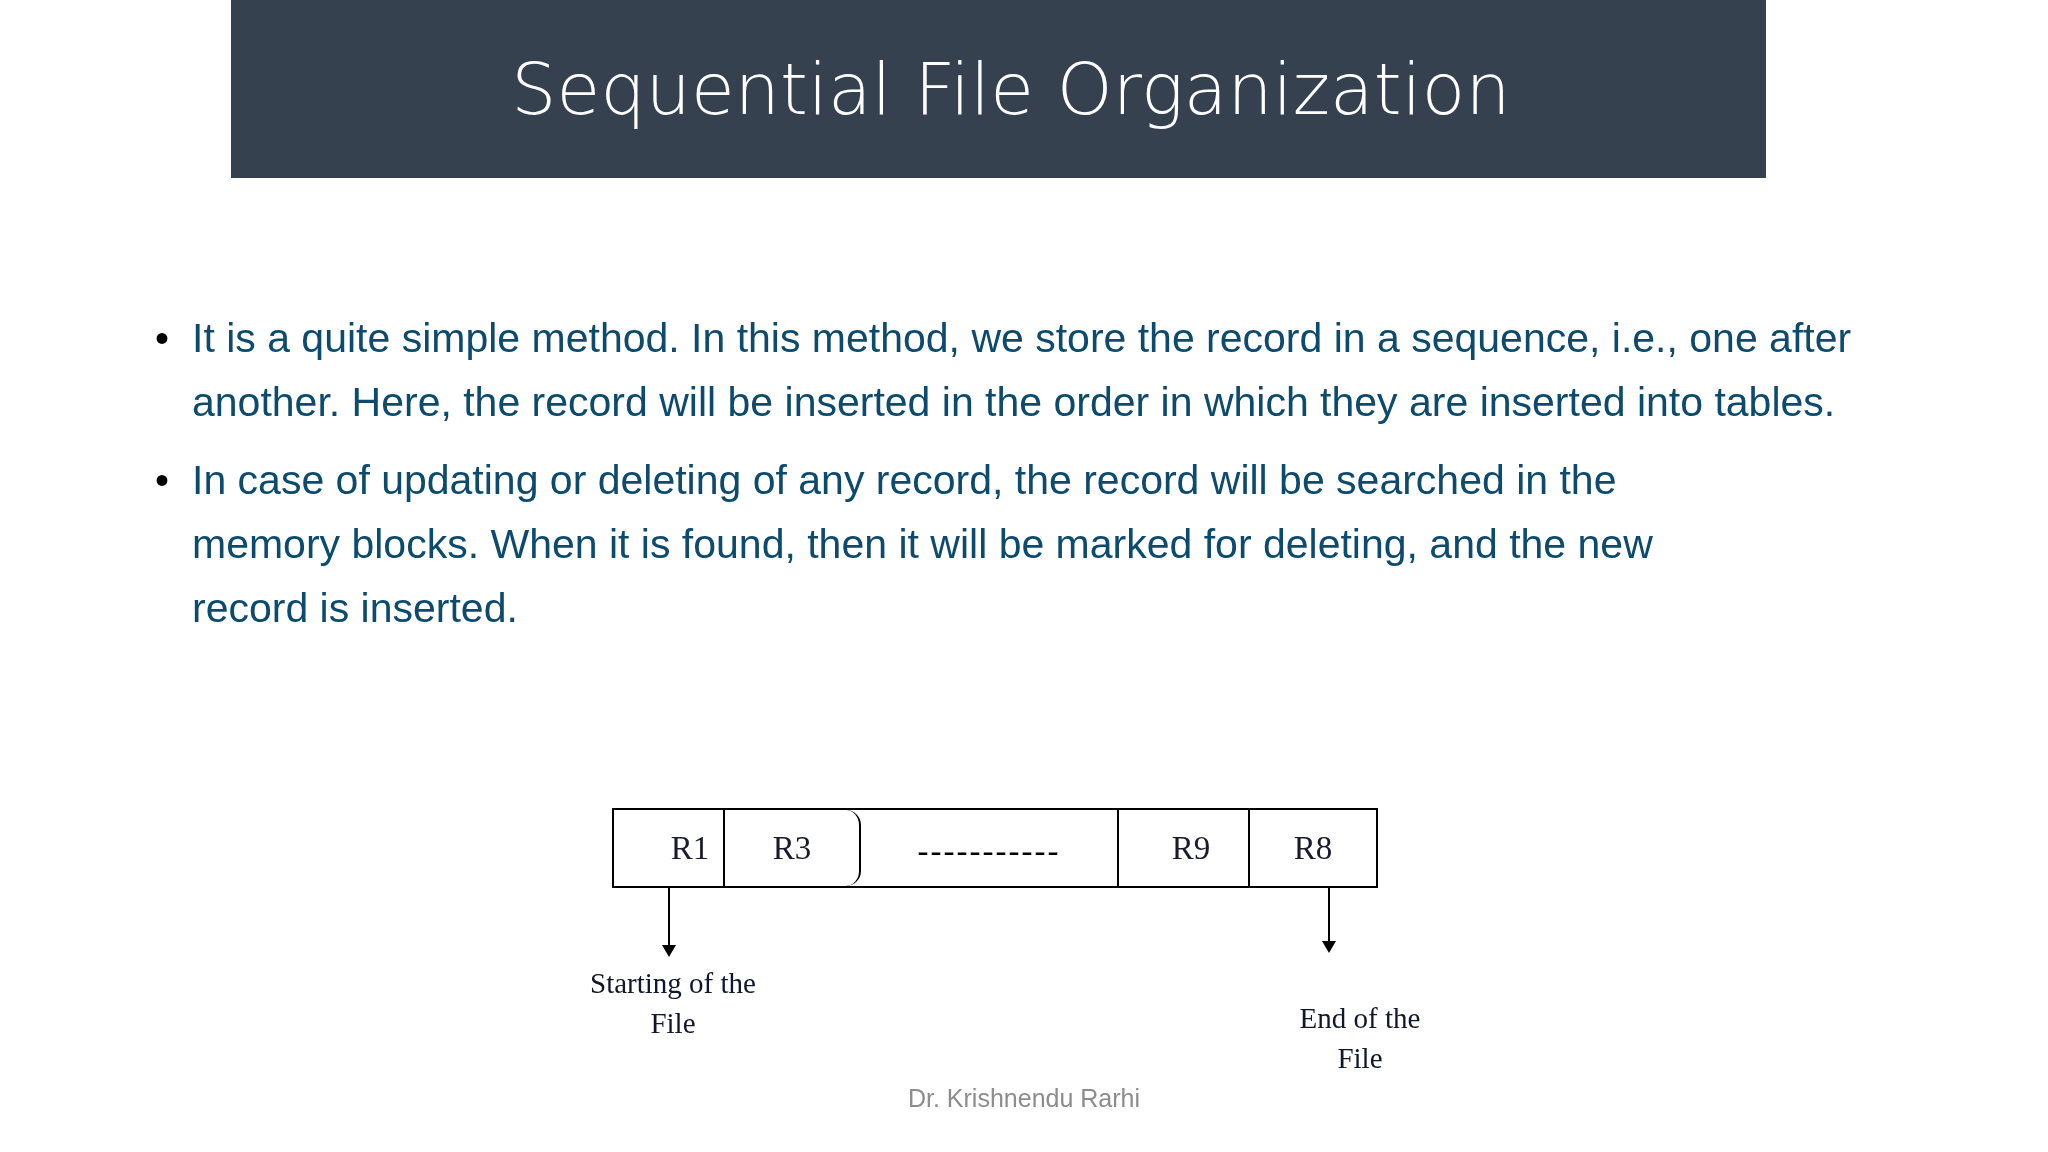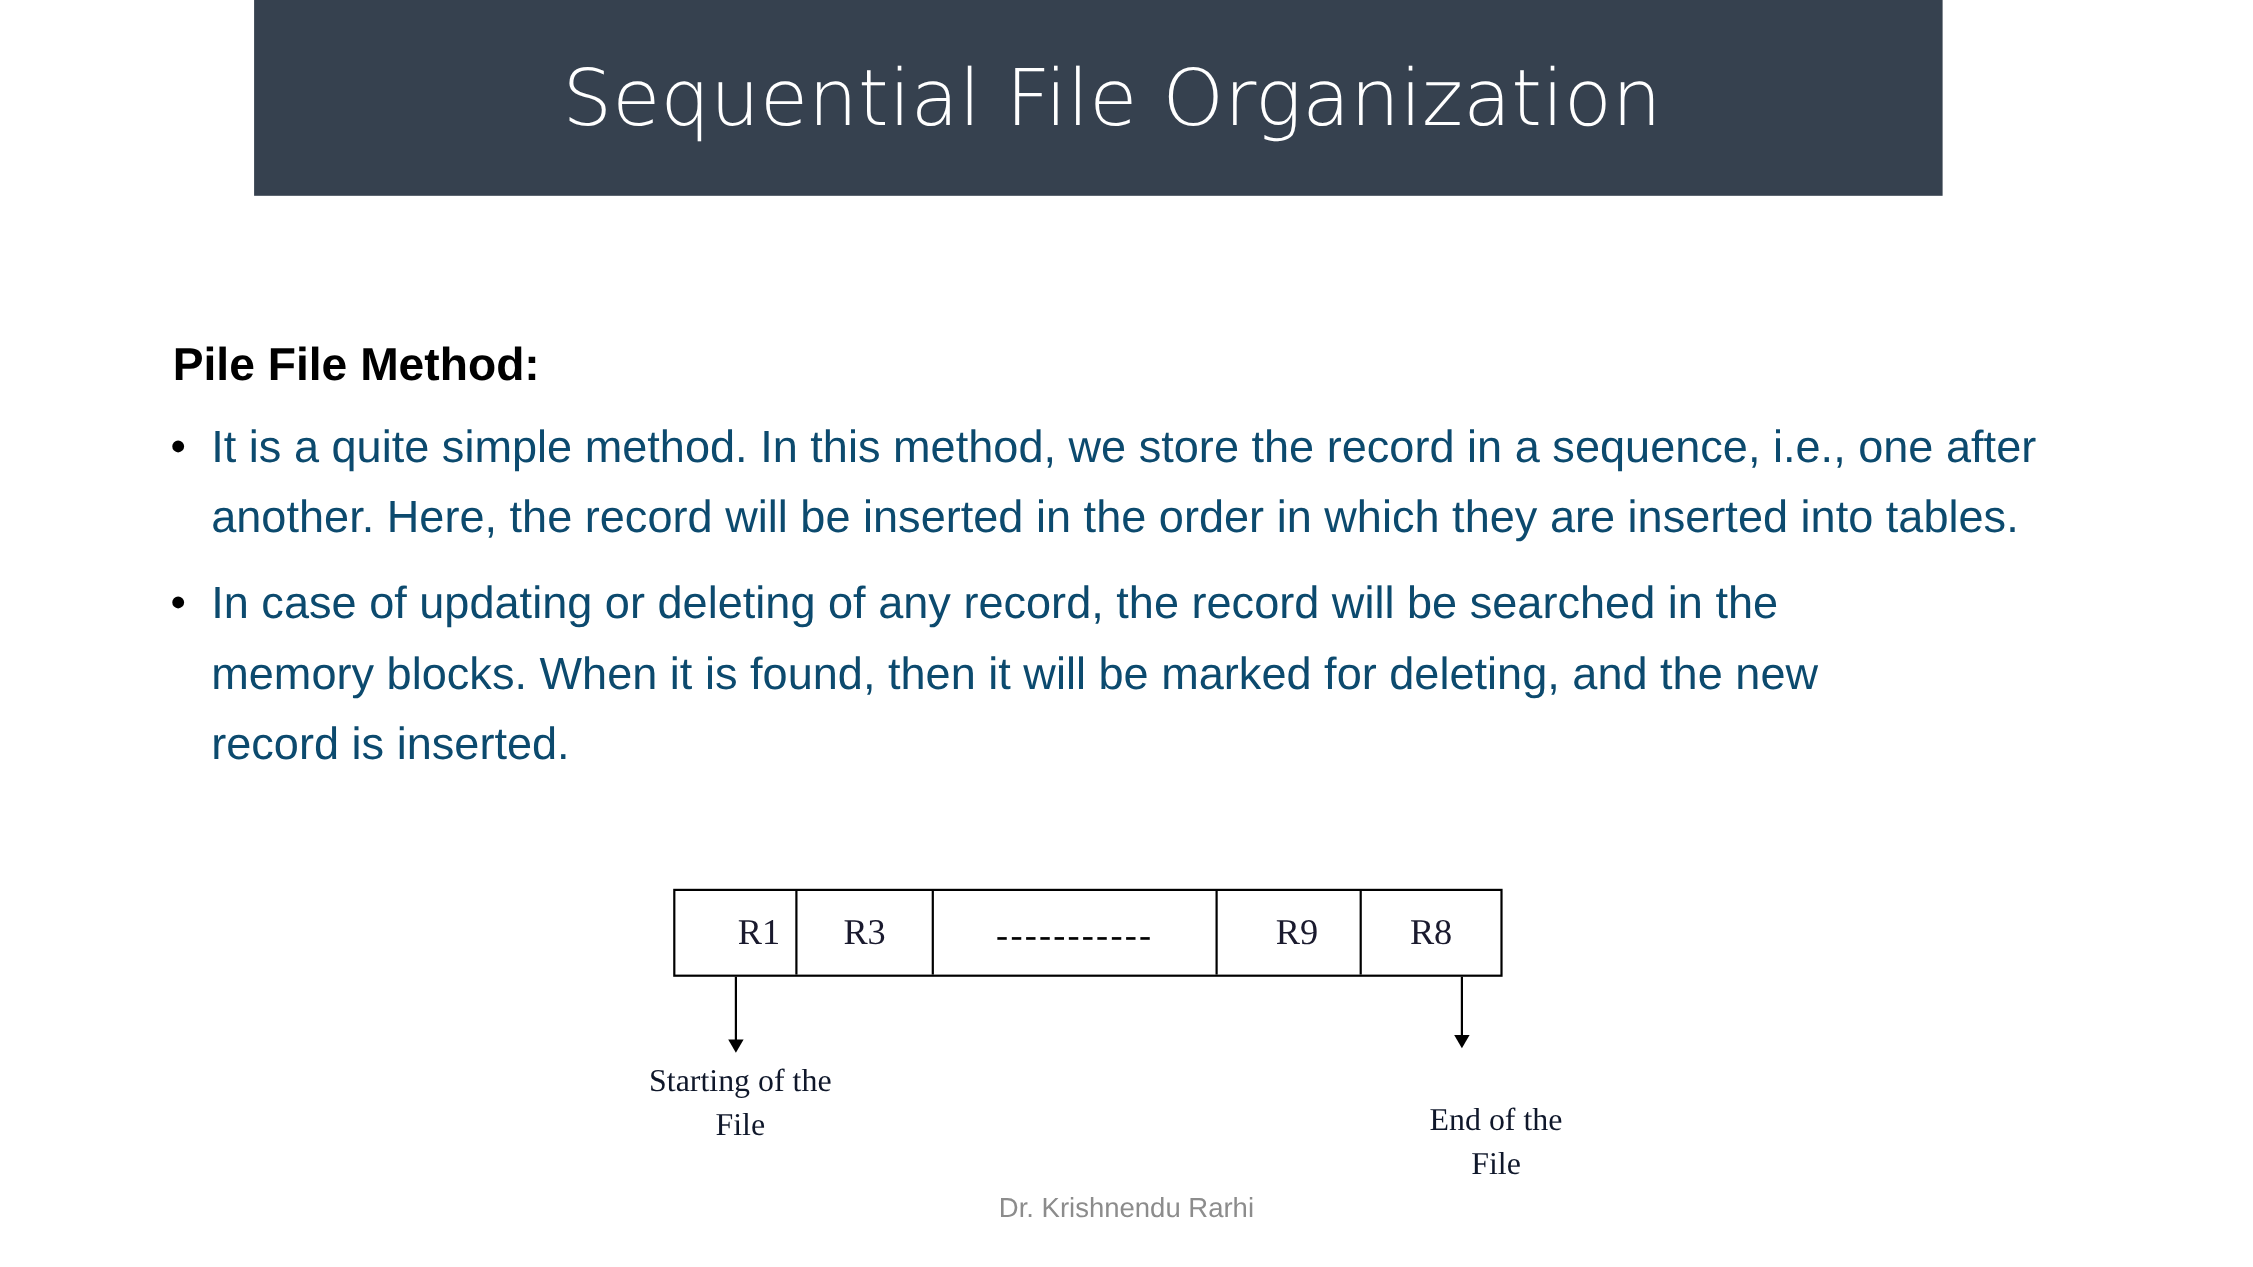--- a/index.html
+++ b/index.html
@@ -107,21 +107,21 @@
     box-sizing: border-box;
     display: flex;
     align-items: center;
     justify-content: center;
     font-family: "Liberation Serif", serif;
     font-size: 33px;
     color: #1a1a2e;
   }
   .rec-cell:last-child { border-right: none; }
   .rec-cell.w1 { width: 111px; padding-left: 43px; }
-  .rec-cell.w2 { width: 124px; }
+  .rec-cell.w2 { width: 136px; border-radius: 15px; }
   .rec-cell.w3 { width: 258px; }
   .rec-cell.w4 { width: 131px; padding-left: 15px; }
   .rec-cell.w5 { width: 126px; }
   .dash-run {
     font-family: "Liberation Serif", serif;
     font-size: 33px;
     letter-spacing: 2px;
     color: #000000;
     margin-top: 6px;
   }
@@ -172,21 +172,20 @@
 </style>
 </head>
 <body>
 
 <div id="title-banner">
   <div id="title-text">Sequential File Organization</div>
 </div>
 
 <div id="content">
 
-  <div id="heading">Pile File Method:</div>
 
   <div class="bullet-row">
     <span class="bullet-mark">•</span>
     <span class="bullet-text">It is a quite simple method. In this method, we store the record in a sequence, i.e., one after another. Here, the record will be inserted in the order in which they are inserted into tables.</span>
   </div>
 
   <div class="bullet-row">
     <span class="bullet-mark">•</span>
     <span class="bullet-text narrow">In case of updating or deleting of any record, the record will be searched in the memory blocks. When it is found, then it will be marked for deleting, and the new record is inserted.</span>
   </div>

